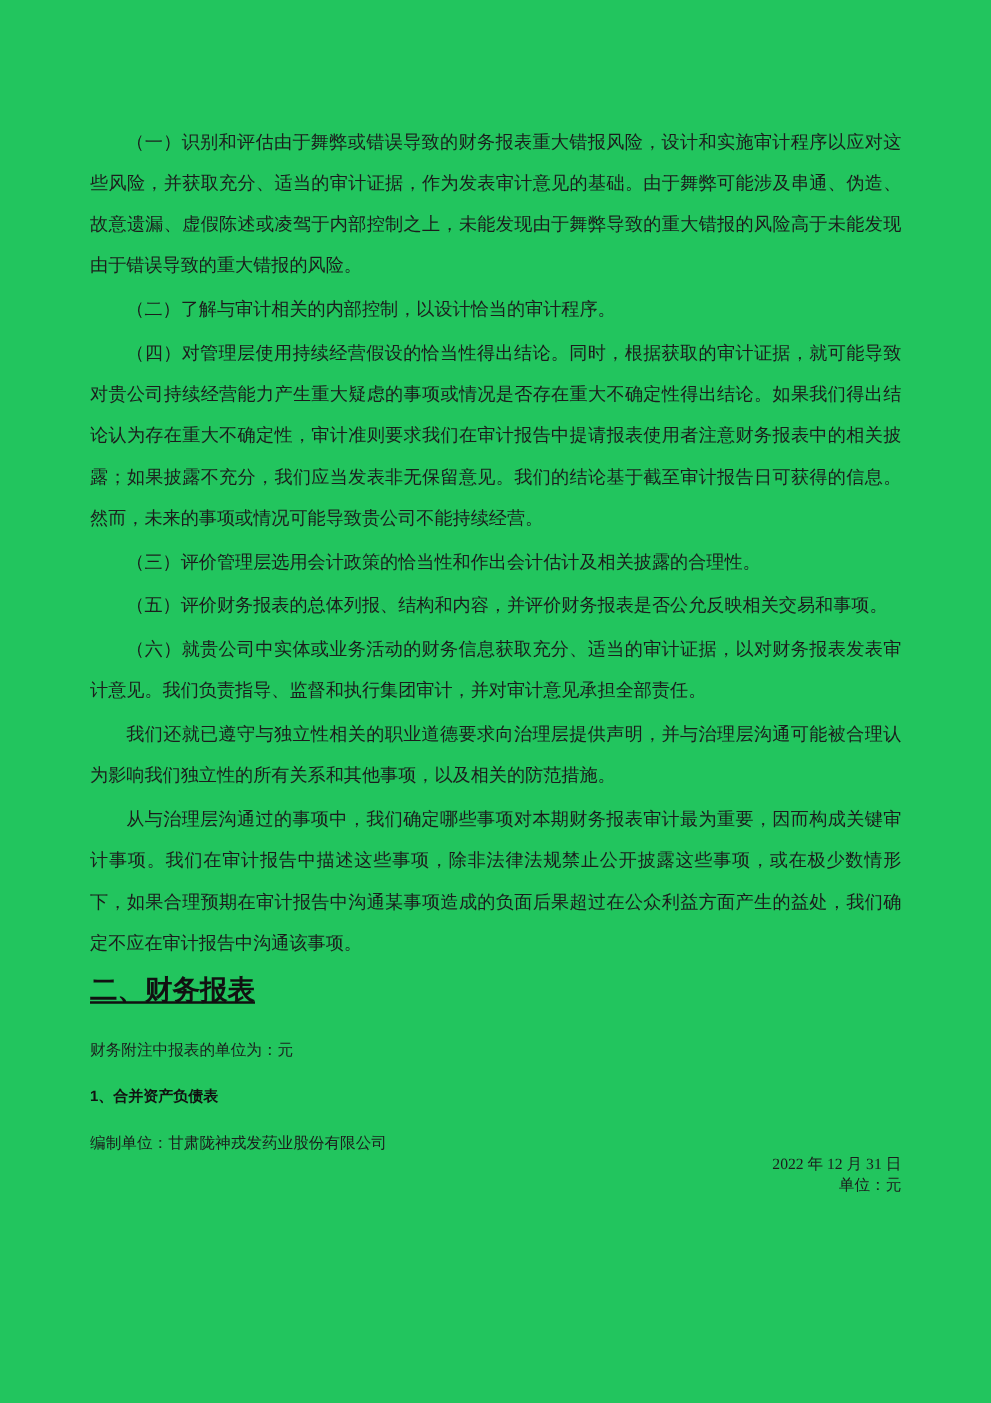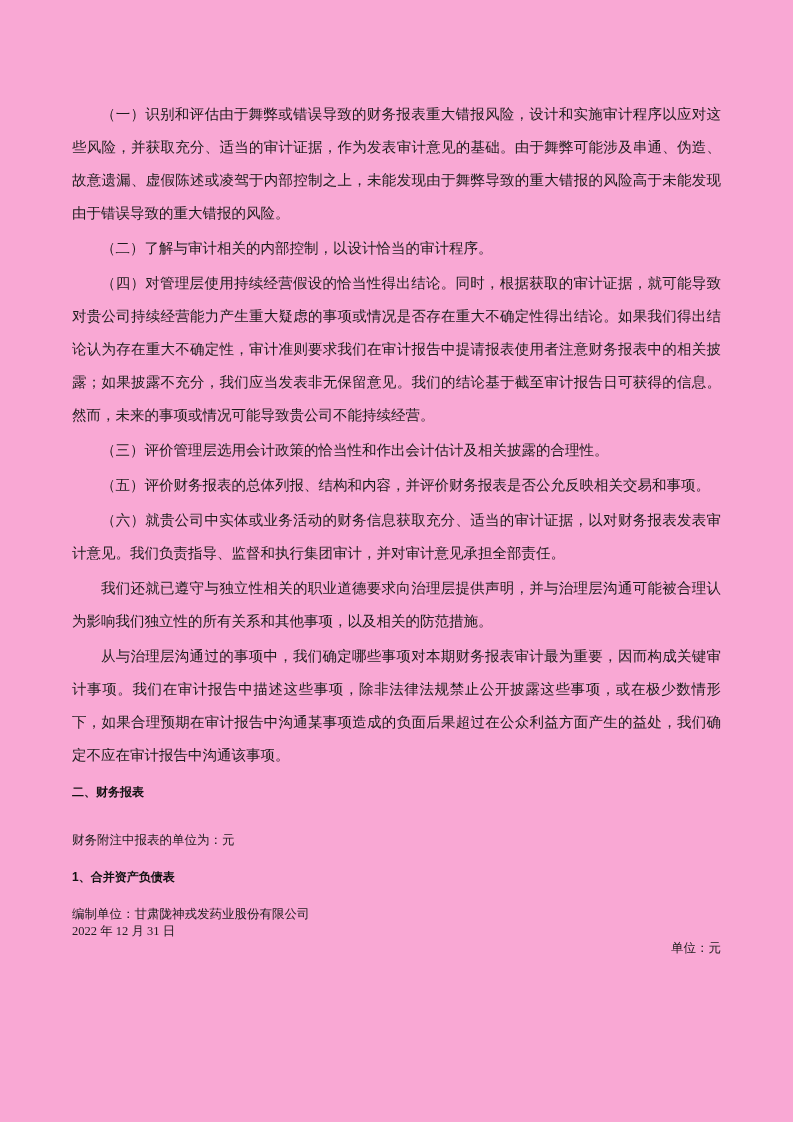--- a/index.html
+++ b/index.html
@@ -5,43 +5,44 @@
   html, body {
     margin: 0;
     padding: 0;
     background: #ffffff;
   }
   .page {
     position: relative;
     width: 793px;
     height: 1122px;
     margin: 0 auto;
-    background: #f9a8d4;
+    background: #22c55e;
     color: #1c1c1c;
     box-sizing: border-box;
     padding: 98px 72px 0 72px;
     overflow: hidden;
   }
   .body-para {
     font-family: "Liberation Serif", "DejaVu Serif", serif;
     font-size: 14.5px;
     line-height: 33px;
     text-align: justify;
     text-justify: inter-ideograph;
     text-indent: 2em;
     margin: 0 0 2px 0;
     word-break: break-all;
   }
   .section-heading {
     font-family: "Liberation Sans", "DejaVu Sans", sans-serif;
     font-weight: bold;
-    font-size: 12px;
+    font-size: 22px;
     line-height: 24px;
     margin: 8px 0 0 0;
     color: #111111;
+    text-decoration: underline;
   }
   .unit-note {
     font-family: "Liberation Serif", "DejaVu Serif", serif;
     font-size: 12.5px;
     line-height: 16px;
     margin: 28px 0 0 0;
   }
   .subsection-heading {
     font-family: "Liberation Sans", "DejaVu Sans", sans-serif;
     font-weight: bold;
@@ -54,21 +55,21 @@
     font-family: Liberation Serif, serif;
     font-size: 12.5px;
     line-height: 17px;
     margin: 18px 0 0 0;
   }
   .statement-date {
     font-family: "Liberation Serif", "DejaVu Serif", serif;
     font-size: 12.5px;
     line-height: 17px;
     margin: 0;
-    text-align: left;
+    text-align: right;
   }
   .unit-label {
     font-family: "Liberation Serif", "DejaVu Serif", serif;
     font-size: 12.5px;
     line-height: 17px;
     margin: 0;
     text-align: right;
   }
 </style>
 </head>

